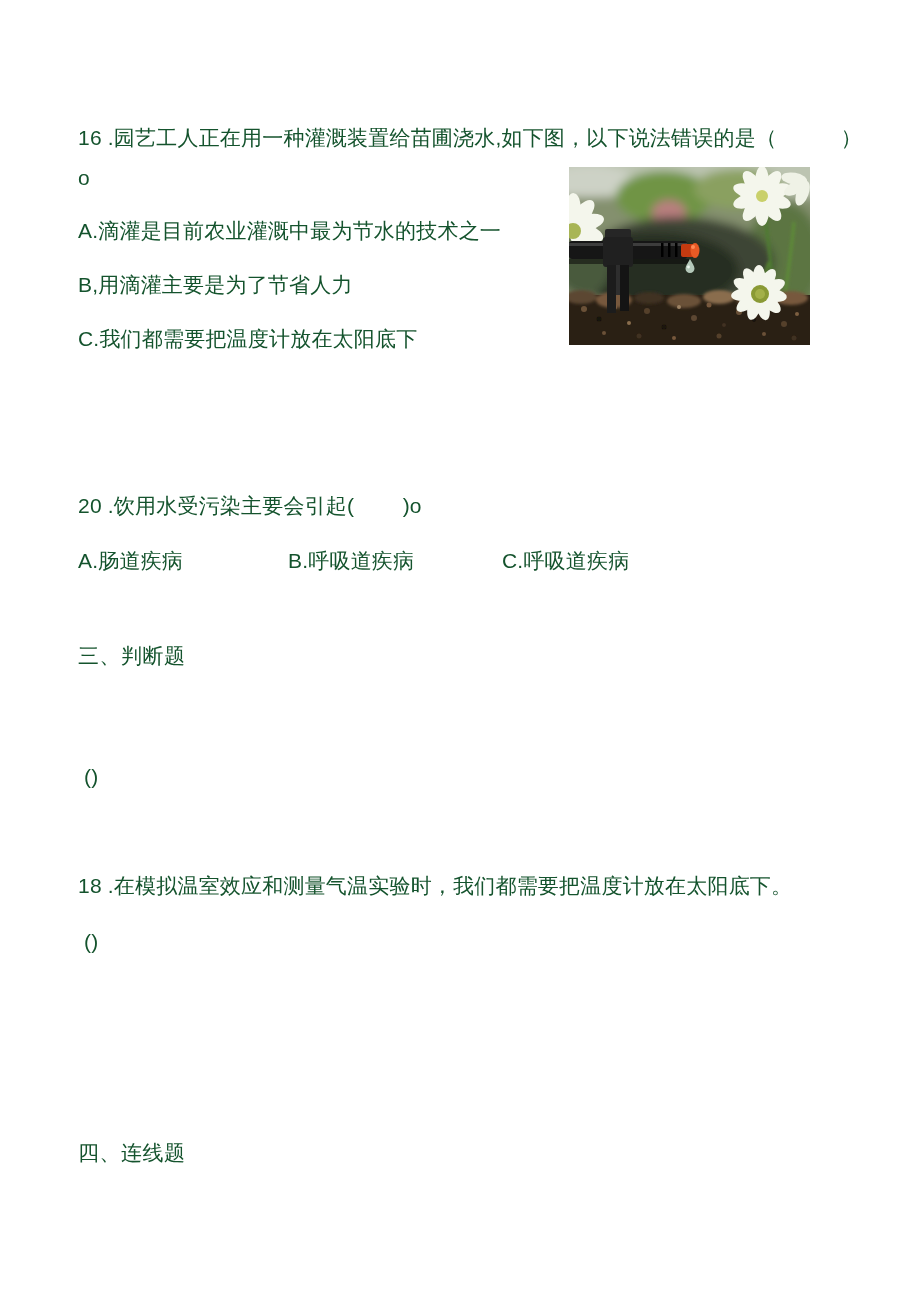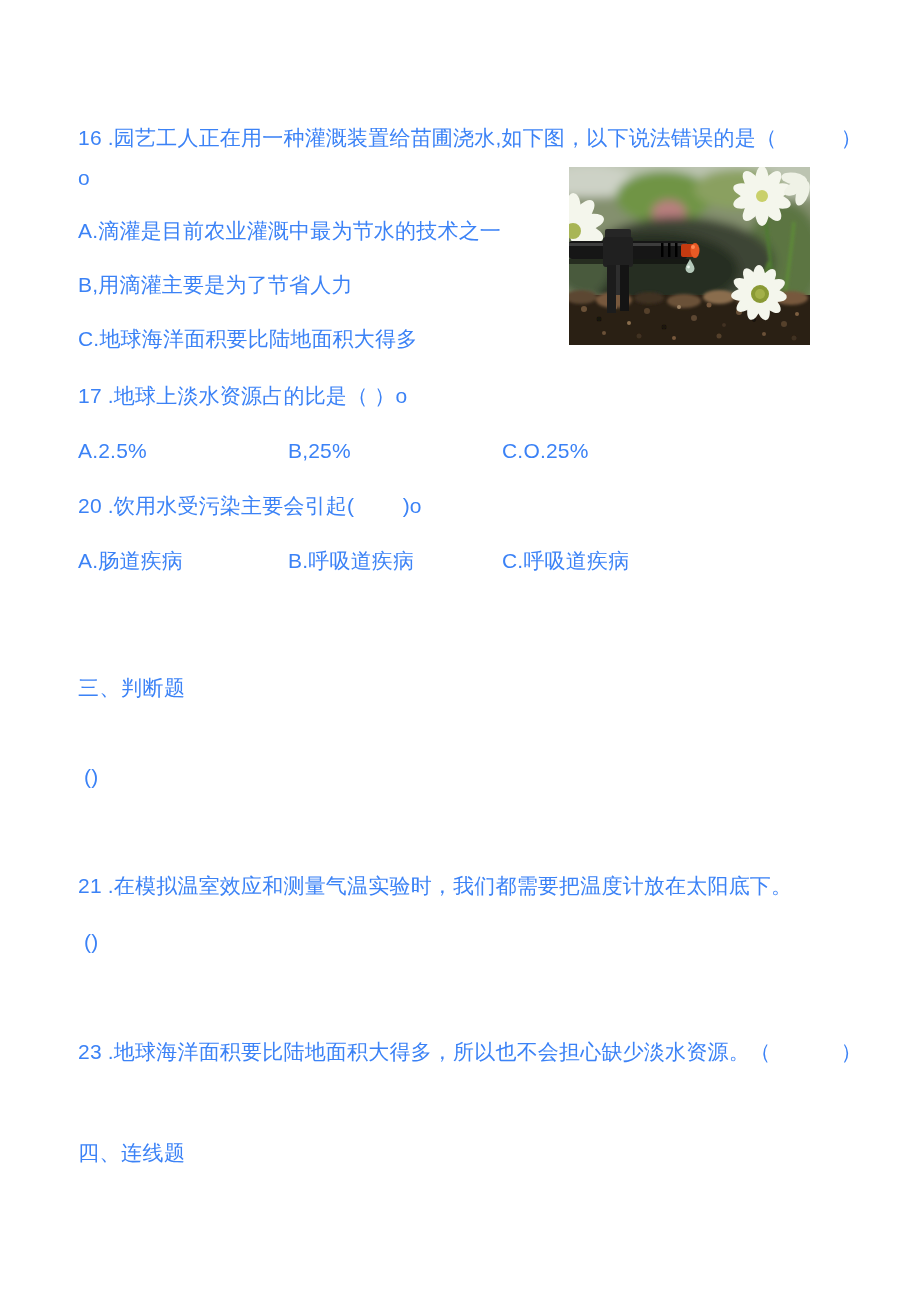--- a/index.html
+++ b/index.html
@@ -1,21 +1,21 @@
 <!DOCTYPE html>
 <html><head>
 <meta charset="utf-8">
 <style>
   html,body{margin:0;padding:0;background:#ffffff;}
   .page{
     position:relative;
     width:920px;height:1301px;
     background:#ffffff;
     font-family:"Liberation Sans","DejaVu Sans",sans-serif;
-    color:#3b82f6;
+    color:#14532d;
     overflow:hidden;
   }
   .line{
     position:absolute;
     left:78px;
     font-size:21px;
     line-height:27px;
     white-space:pre;
     letter-spacing:0.2px;
   }
@@ -178,41 +178,34 @@
         <ellipse transform="rotate(297)" cx="0" cy="-14" rx="6.5" ry="14"></ellipse>
         <ellipse transform="rotate(330)" cx="0" cy="-14" rx="6.5" ry="14"></ellipse>
         <circle cx="1" cy="1" r="9" fill="#8a9a34"></circle>
         <circle cx="1" cy="1" r="5" fill="#a3b04a"></circle>
       </g>
     </svg>
   </figure>
 
   <div class="line" style="top:271px">B,用滴灌主要是为了节省人力</div>
   <div class="line" style="top:217px">A.滴灌是目前农业灌溉中最为节水的技术之一</div>
-  <div class="line" style="top:325px">C.地球海洋面积要比陆地面积大得多</div>
-
-  <div class="line" style="top:382px">17 .地球上淡水资源占的比是（ ）o</div>
-  <div class="line opt-row" style="top:437px">
-    <span class="col-a">A.2.5%</span>
-    <span class="col-b">B,25%</span>
-    <span class="col-c">C.O.25%</span>
-  </div>
+  <div class="line" style="top:325px">C.我们都需要把温度计放在太阳底下</div>
+
 
   <div class="line" style="top:492px">20 .饮用水受污染主要会引起(　　 )o</div>
   <div class="line opt-row" style="top:547px">
     <span class="col-a">A.肠道疾病</span>
     <span class="col-b">B.呼吸道疾病</span>
     <span class="col-c">C.呼吸道疾病</span>
   </div>
 
-  <div class="line section-head" style="top:674px">三、判断题</div>
+  <div class="line section-head" style="top:642px">三、判断题</div>
 
   <div class="line small-indent" style="top:763px">()</div>
 
 
-  <div class="line" style="top:872px">21 .在模拟温室效应和测量气温实验时，我们都需要把温度计放在太阳底下。</div>
+  <div class="line" style="top:872px">18 .在模拟温室效应和测量气温实验时，我们都需要把温度计放在太阳底下。</div>
   <div class="line small-indent" style="top:928px">()</div>
 
-  <div class="line" style="top:1038px">23 .地球海洋面积要比陆地面积大得多，所以也不会担心缺少淡水资源。（　　　 ）</div>
 
   <div class="line section-head" style="top:1139px">四、连线题</div>
 
 </div>
 
 </body></html>

